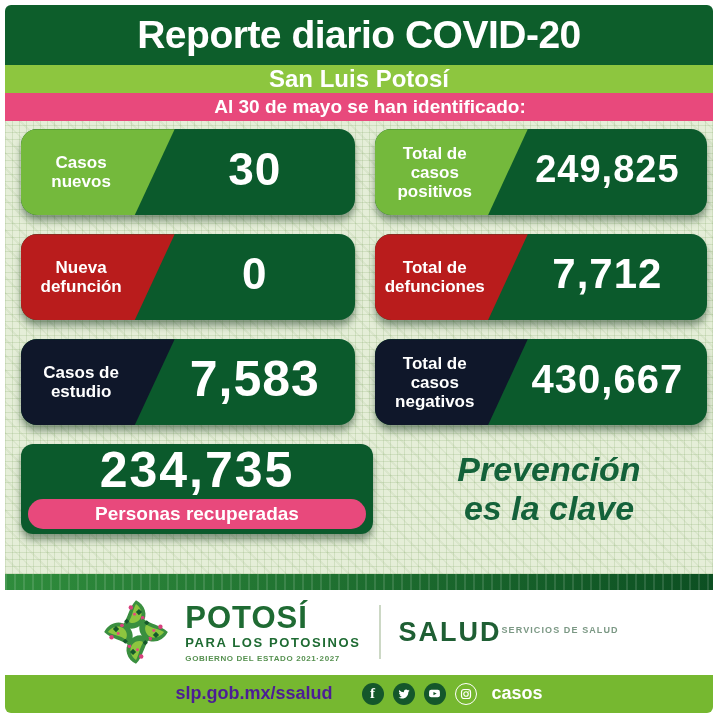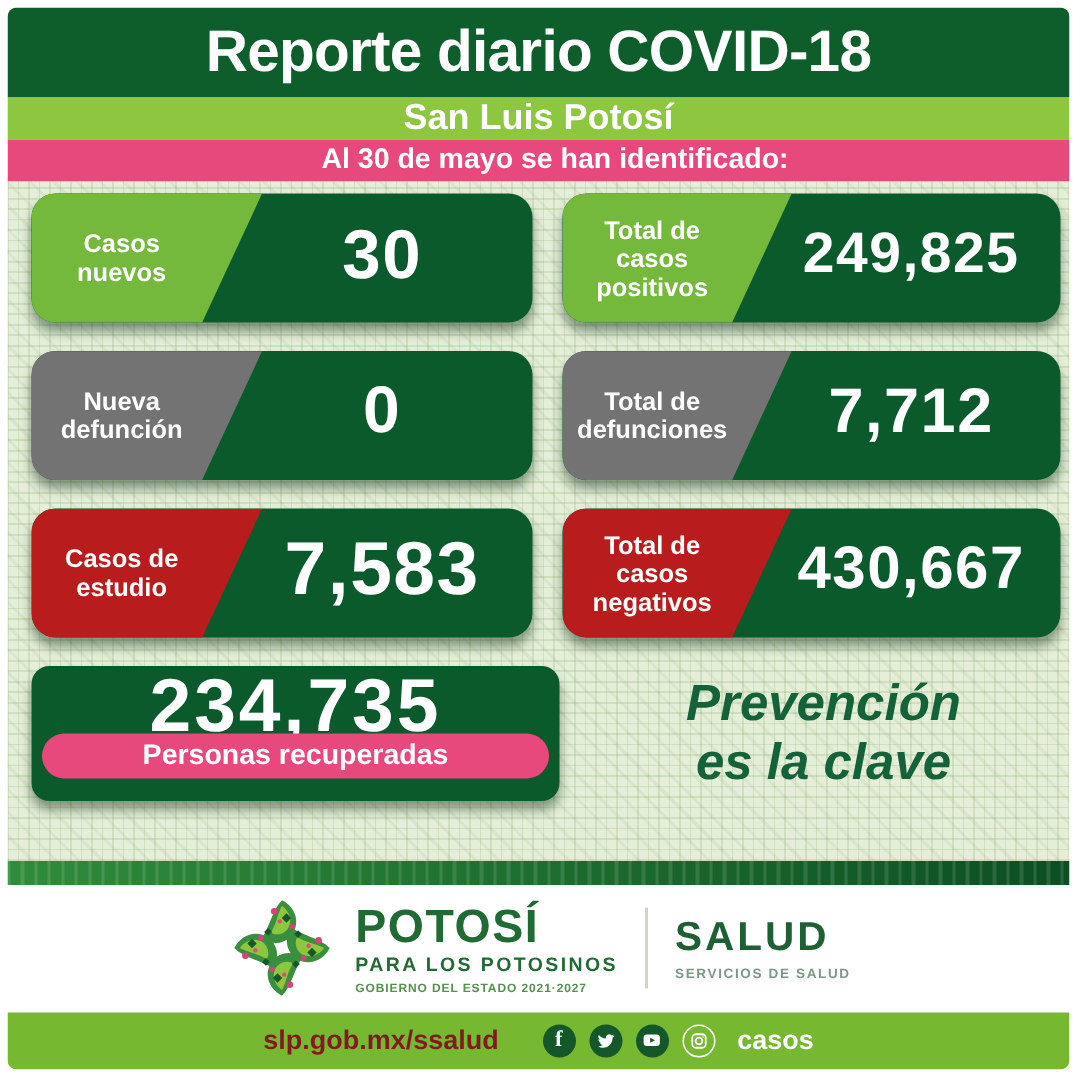--- a/index.html
+++ b/index.html
@@ -25,72 +25,72 @@
   .row{display:grid;grid-template-columns:334px 332px;column-gap:20px;margin-bottom:19px;}
   .card{position:relative;height:86px;background:#0b5a2c;border-radius:16px;
     box-shadow:0 6px 7px rgba(13,46,22,.45);}
   .card-label{position:absolute;top:0;bottom:0;left:0;width:46%;
     clip-path:polygon(0 0,100% 0,74% 100%,0 100%);
     border-radius:16px 0 0 16px;
     display:flex;align-items:center;justify-content:center;
     color:#ffffff;font-weight:700;font-size:17px;line-height:1.12;
     text-align:center;white-space:pre-line;padding-right:14%;box-sizing:border-box;padding-left:4%;}
   .lbl-bright{background:#74b93c;}
-  .lbl-mid{background:#737373;}
-  .lbl-mid2{background:#b91c1c;}
+  .lbl-mid{background:#b91c1c;}
+  .lbl-mid2{background:#0f172a;}
   .card-value{position:absolute;left:44%;right:4%;top:0;bottom:6px;
     display:flex;align-items:center;justify-content:center;
     color:#ffffff;font-weight:800;letter-spacing:1px;}
   .v0{font-size:46px;} .v1{font-size:38px;} .v2{font-size:44px;}
   .v3{font-size:42px;} .v4{font-size:50px;} .v5{font-size:40px;}
 
   .row4{display:flex;margin-bottom:0;}
   .big-card{position:relative;width:352px;height:90px;background:#0b5a2c;border-radius:12px;
     box-shadow:0 6px 7px rgba(13,46,22,.45);}
   .big-value{text-align:center;color:#ffffff;font-weight:800;font-size:50px;line-height:1.04;letter-spacing:2px;}
-  .pink-pill{position:absolute;left:7px;right:7px;bottom:15px;height:30px;background:#e8497c;
+  .pink-pill{position:absolute;left:7px;right:7px;bottom:5px;height:30px;background:#e8497c;
     border-radius:15px;display:flex;align-items:center;justify-content:center;
     color:#ffffff;font-weight:700;font-size:19px;}
   .prevention{flex:1;display:flex;align-items:center;justify-content:center;
     color:#14623a;font-size:34px;font-weight:800;font-style:italic;
     white-space:pre-line;text-align:center;line-height:1.15;padding-left:28px;}
 
   
   .strip{height:18px;
     background-image:
       repeating-linear-gradient(90deg, rgba(255,255,255,.12) 0 2px, transparent 2px 9px),
       linear-gradient(90deg,#2f8c3c,#0c4f22);}
   .white-footer{height:95px;background:#ffffff;display:flex;align-items:center;justify-content:center;}
   .emblem{width:74px;height:74px;margin-right:12px;}
   .brand-block{display:flex;flex-direction:column;align-items:flex-start;}
   .brand{color:#1f6b33;font-size:31px;font-weight:800;letter-spacing:1px;line-height:1;}
   .brand-tagline{color:#1f6b33;font-size:13px;font-weight:700;letter-spacing:1.6px;margin-top:2px;}
   .brand-gov{color:#55904f;font-size:8px;font-weight:700;letter-spacing:0.6px;margin-top:4px;}
   .divider{width:2px;height:54px;background:#ccd8c5;margin:0 18px;}
-  .salud-block{display:flex;flex-direction:column;align-items:flex-start;justify-content:flex-end;}
+  .salud-block{display:flex;flex-direction:row;align-items:flex-start;justify-content:flex-end;}
   .salud-title{color:#1f5f34;font-size:27px;font-weight:800;letter-spacing:2px;line-height:1;}
   .salud-sub{color:#7b9884;font-size:9px;font-weight:700;letter-spacing:1.1px;margin-top:6px;}
 
   
   .bar{height:43px;background:#76b830;display:flex;align-items:center;justify-content:center;gap:9px;}
-  .bar-url{color:#7f1d1d;font-size:18px;font-weight:600;margin-right:20px;}
+  .bar-url{color:#4c1d95;font-size:18px;font-weight:600;margin-right:20px;}
   .soc{width:22px;height:22px;border-radius:50%;background:#14572b;display:flex;align-items:center;justify-content:center;}
   .soc svg{display:block;}
   .soc-fb{font-family:"Liberation Serif",serif;color:#ffffff;font-weight:700;font-size:15px;line-height:1;}
   .insta{width:20px;height:20px;border:1.6px solid #ffffff;background:transparent;}
   .bar-handle{color:#ffffff;font-size:18px;font-weight:600;margin-left:6px;}
 </style>
 </head>
 <body>
 
 <div class="frame">
   <div class="poster">
 
     <div class="hdr">
-      <div class="hdr-title">Reporte diario COVID-18</div>
+      <div class="hdr-title">Reporte diario COVID-20</div>
     </div>
     <div class="sub">
       <div class="sub-title">San Luis Potosí</div>
     </div>
     <div class="pinkband">
       <div class="pink-text">Al 30 de mayo se han identificado:</div>
     </div>
 
     <div class="main">
 

